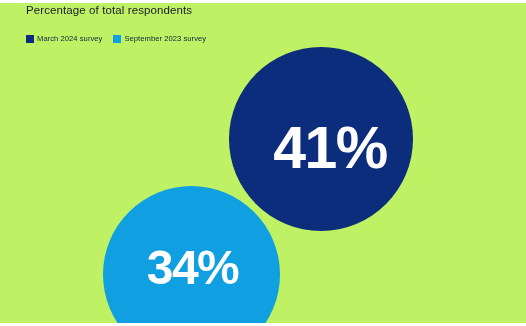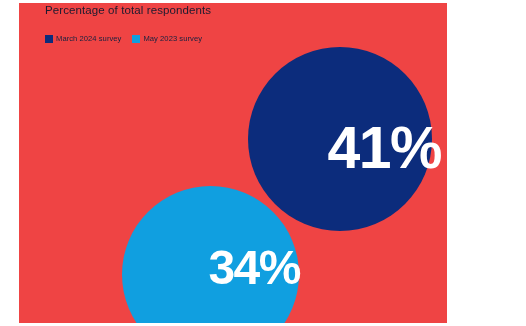--- a/index.html
+++ b/index.html
@@ -20,25 +20,24 @@
     height: 326px;
     background: #ffffff;
     overflow: hidden;
   }
 
   
   #chart-plate {
     position: absolute;
     left: 0;
     top: 3px;
-    width: 428px;
+    width: 526px;
     height: 320px;
-    background: #ef4444;
+    background: #bef264;
     overflow: hidden;
-    margin-left: 19px;
   }
 
   #chart-title {
     position: absolute;
     left: 26px;
     top: 1px;
     font-size: 11.5px;
     font-weight: 400;
     color: #1b1b2f;
     letter-spacing: 0.1px;
@@ -71,21 +70,21 @@
     color: #15213f;
     letter-spacing: 0.05px;
     line-height: 1;
   }
 
   .bubble {
     position: absolute;
     border-radius: 50%;
     display: flex;
     align-items: center;
-    justify-content: flex-end;
+    justify-content: center;
   }
   .bubble-value {
     color: #ffffff;
     font-weight: 700;
     letter-spacing: -1.5px;
     line-height: 1;
     user-select: none;
   }
 
   #bubble-march-2024 {
@@ -120,21 +119,21 @@
 
     <div id="chart-title">Percentage of total respondents</div>
 
     <div id="chart-legend">
       <div class="legend-item">
         <span class="legend-swatch" style="background:#0c2c7c"></span>
         <span class="legend-label">March 2024 survey</span>
       </div>
       <div class="legend-item">
         <span class="legend-swatch" style="background:#109fe0"></span>
-        <span class="legend-label">May 2023 survey</span>
+        <span class="legend-label">September 2023 survey</span>
       </div>
     </div>
 
     <div class="bubble" id="bubble-march-2024" style="background:#0c2c7c">
       <span class="bubble-value">41%</span>
     </div>
 
     <div class="bubble" id="bubble-august-2023" style="background:#109fe0">
       <span class="bubble-value">34%</span>
     </div>

